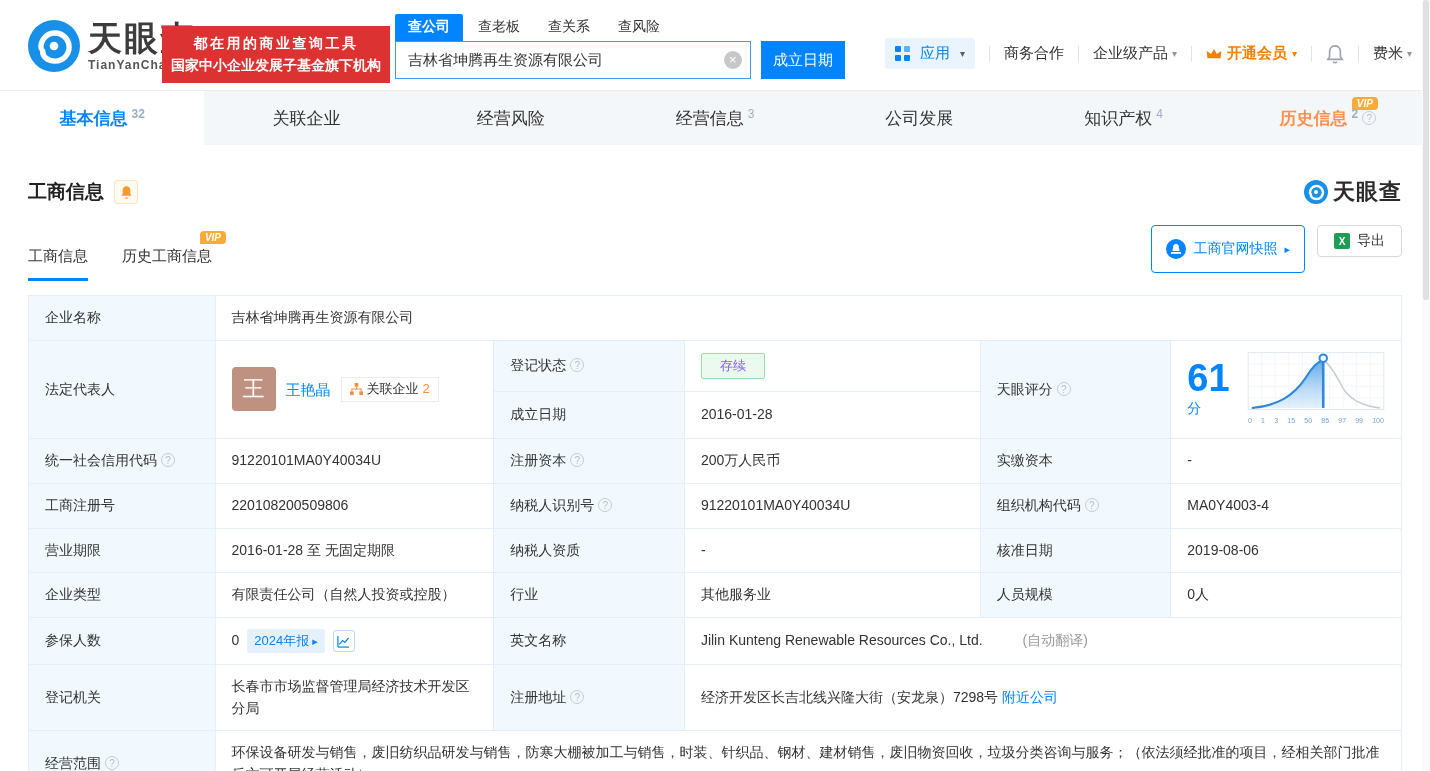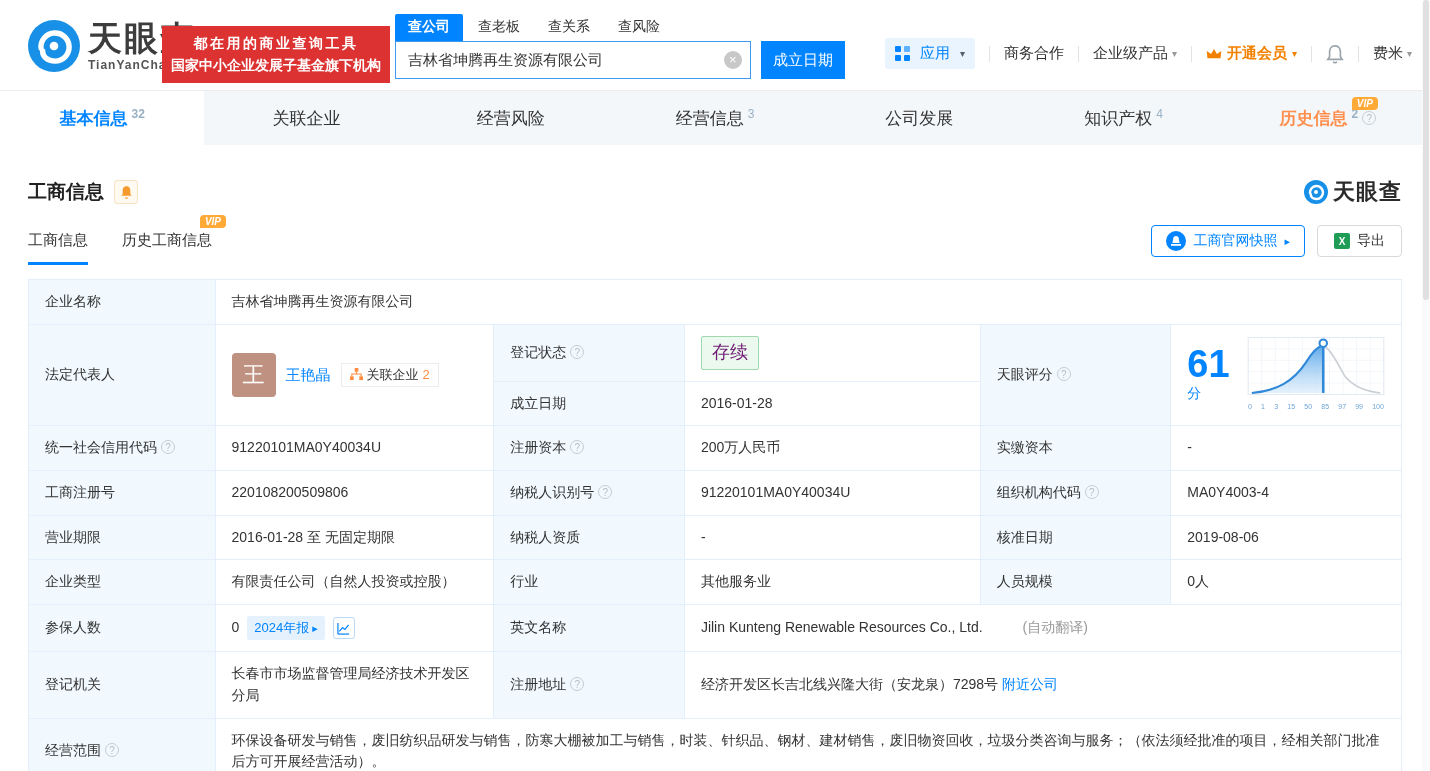--- a/index.html
+++ b/index.html
@@ -60,33 +60,33 @@
   .watermark { display:flex; align-items:center; gap:5px; }
   .watermark .wm-text { font-size:22px; font-weight:bold; color:#2b2b2b; letter-spacing:1px; }
 
   .subtab-row { display:flex; align-items:flex-end; justify-content:space-between; margin-top:18px; }
   .subtabs { display:flex; gap:34px; }
   .subtab { font-size:15px; color:#333; padding-bottom:12px; position:relative; cursor:pointer; }
   .subtab.active { border-bottom:3px solid #0084ff; }
   .subtab .vip-tag { top:-16px; right:-14px; }
   .action-btns { display:flex; gap:12px; margin-bottom:8px; }
   .btn-snapshot { display:flex; align-items:center; gap:7px; border:1px solid #0084ff; color:#0084ff;
-    background:#fff; border-radius:4px; height:32px; padding:0 14px; font-size:14px; cursor:pointer; font-family:inherit; }
+    background:#fff; border-radius:4px; height:48px; padding:0 14px; font-size:14px; cursor:pointer; font-family:inherit; }
   .btn-export { display:flex; align-items:center; gap:7px; border:1px solid #d9d9d9; color:#333;
     background:#fff; border-radius:4px; height:32px; padding:0 16px; font-size:14px; cursor:pointer; font-family:inherit; }
   .arrow-r { font-size:11px; }
 
   
   table.info { width:100%; border-collapse:collapse; margin-top:14px; table-layout:fixed; }
   table.info td { border:1px solid #e3effa; font-size:14px; padding:11px 16px; vertical-align:middle;
     line-height:1.55; word-break:break-all; }
   td.lbl { background:#f2f9fe; color:#333; }
   td.lbl .help { margin-left:4px; vertical-align:1px; }
-  .status-badge { display:inline-block; background:#ebf9ee; border:1px solid #a0d9af; color:#701a75;
-    font-size:18px; padding:2px 10px; border-radius:2px; }
+  .status-badge { display:inline-block; background:#ebf9ee; border:1px solid #a0d9af; color:#8b5cf6;
+    font-size:13px; padding:2px 18px; border-radius:2px; }
   .rep-cell { display:flex; align-items:center; gap:10px; }
   .avatar { width:44px; height:44px; border-radius:4px; background:#bf9181; color:#fff; font-size:22px;
     display:flex; align-items:center; justify-content:center; flex:none; cursor:pointer; }
   .rep-name { color:#0084ff; font-size:15px; cursor:pointer; }
   .related-badge { display:inline-flex; align-items:center; gap:4px; border:1px solid #ececec;
     padding:1px 8px; font-size:13px; color:#333; cursor:pointer; background:#fff; }
   .related-badge .num { color:#ff8c3f; }
   .score-cell { display:flex; align-items:center; gap:14px; }
   .score-num { font-size:38px; font-weight:bold; color:#0084ff; line-height:1; }
   .score-unit { font-size:14px; color:#0084ff; }

